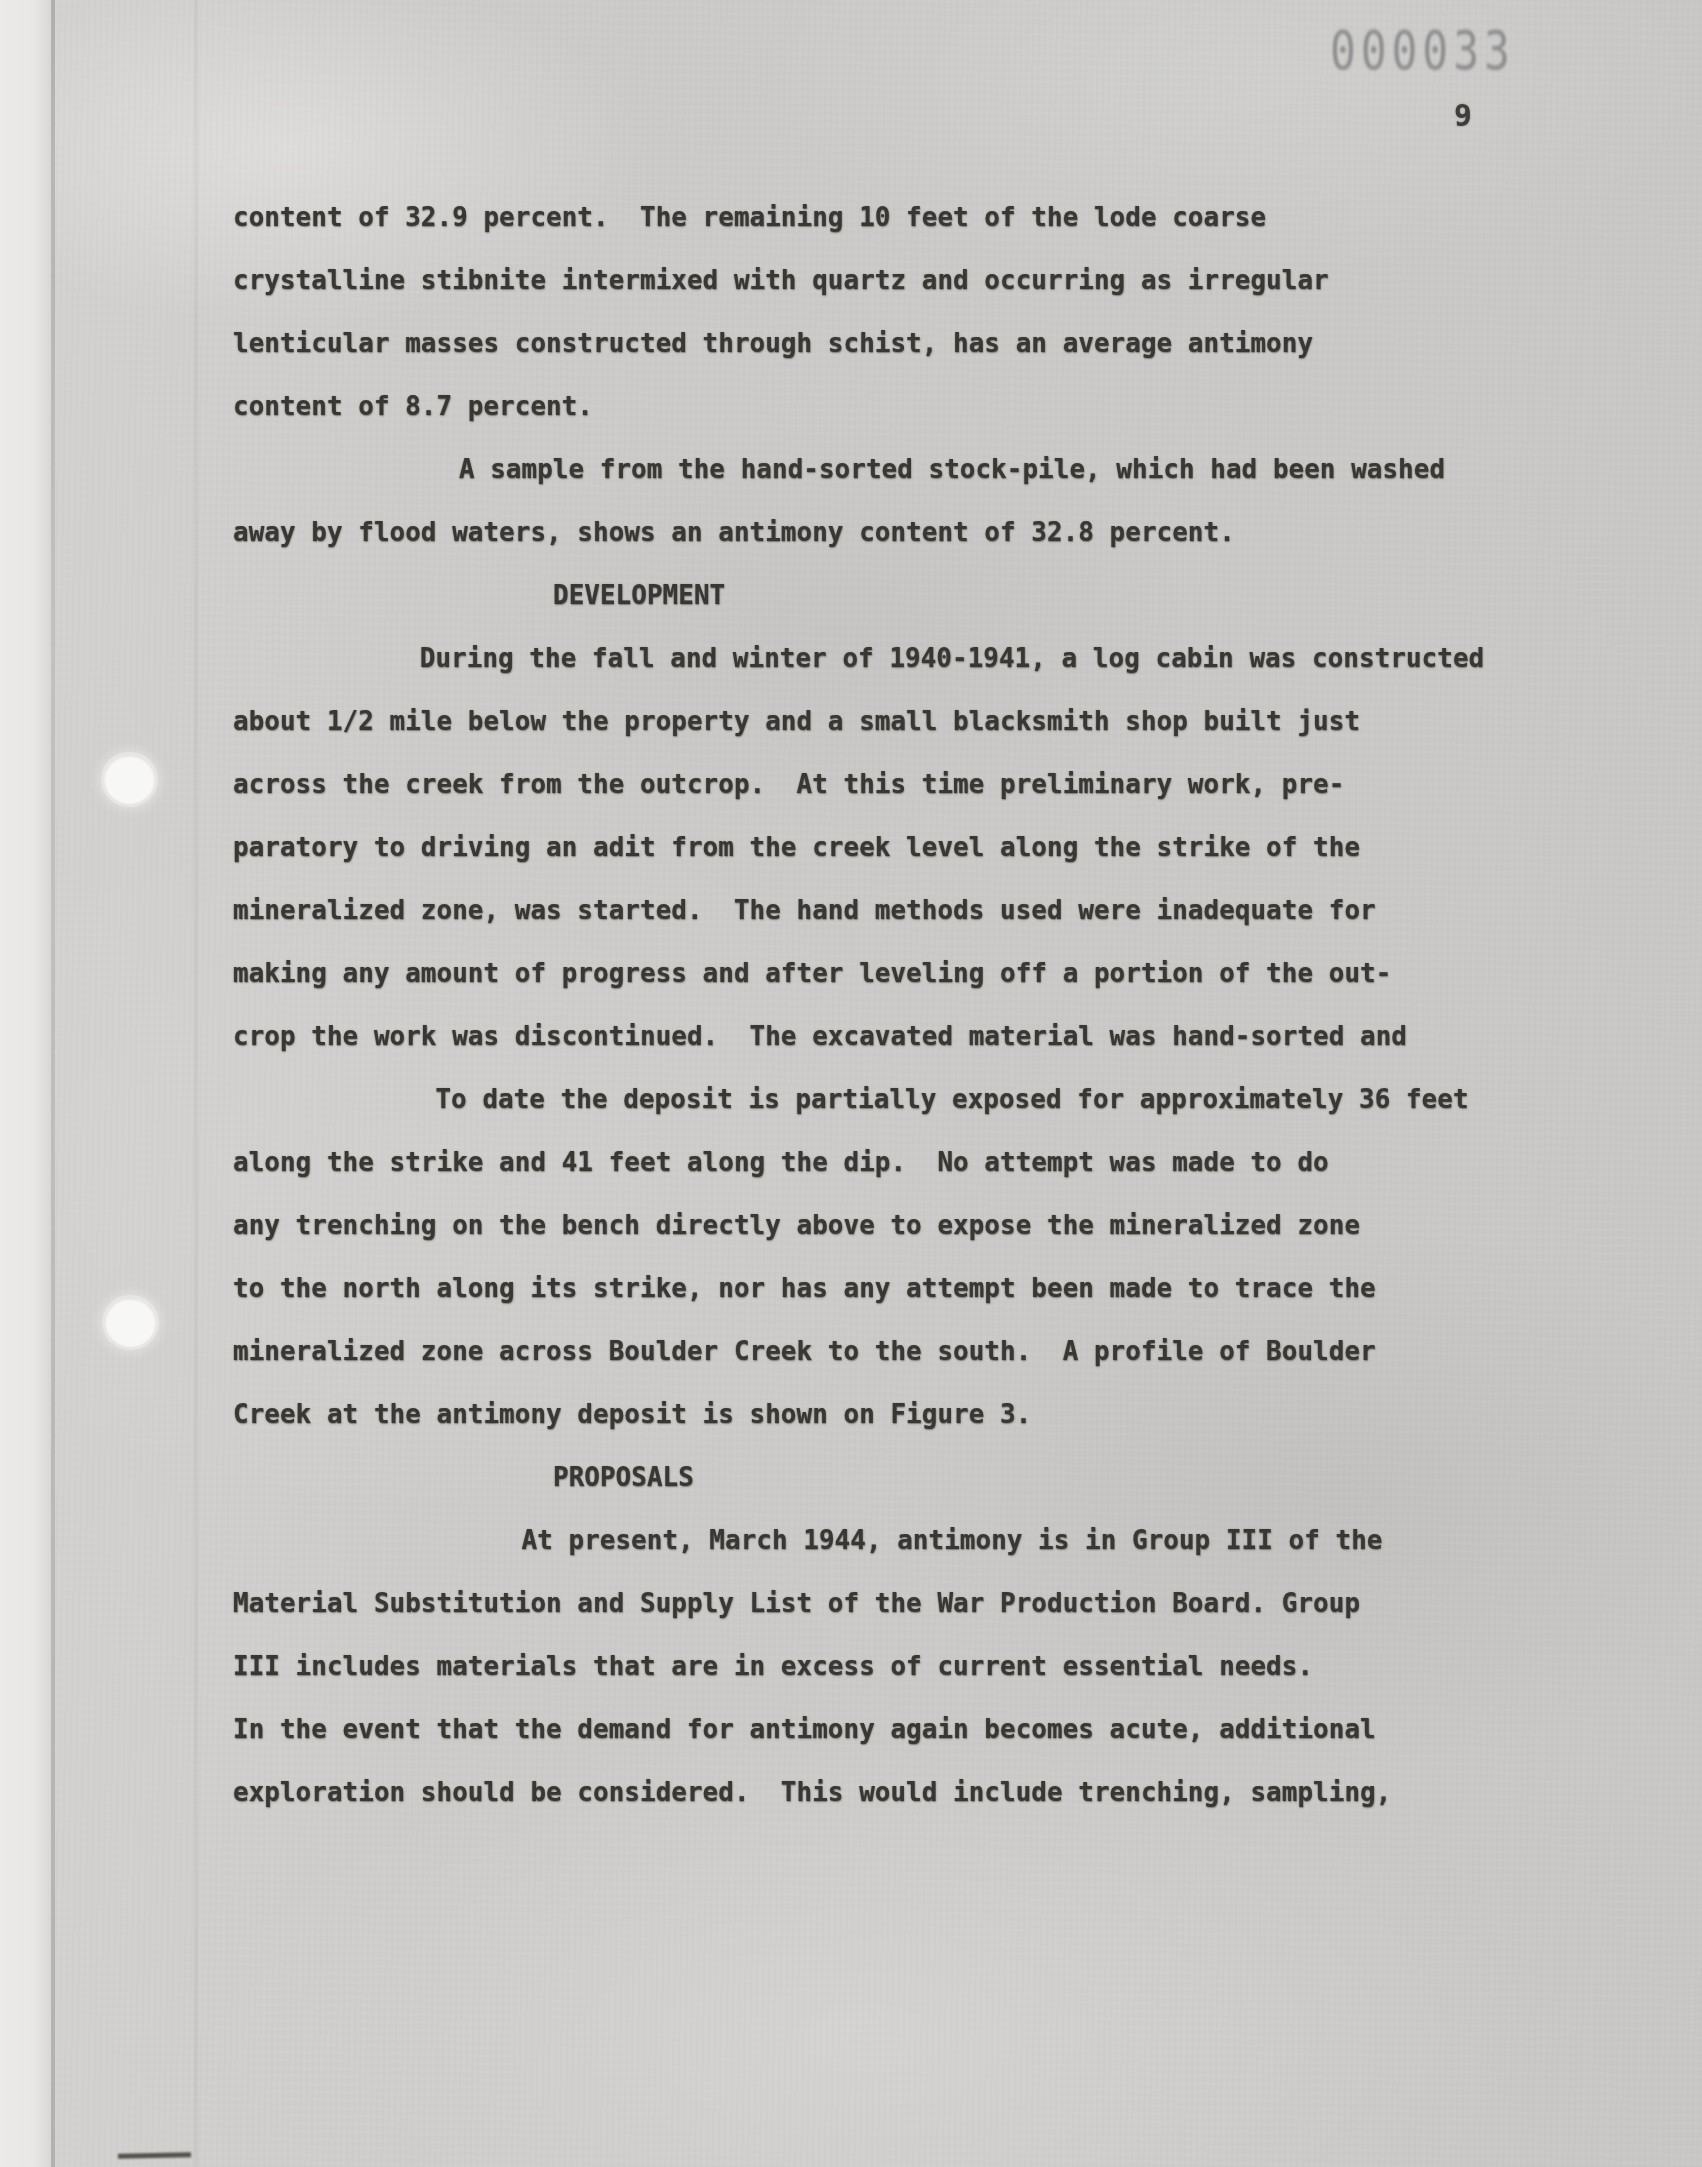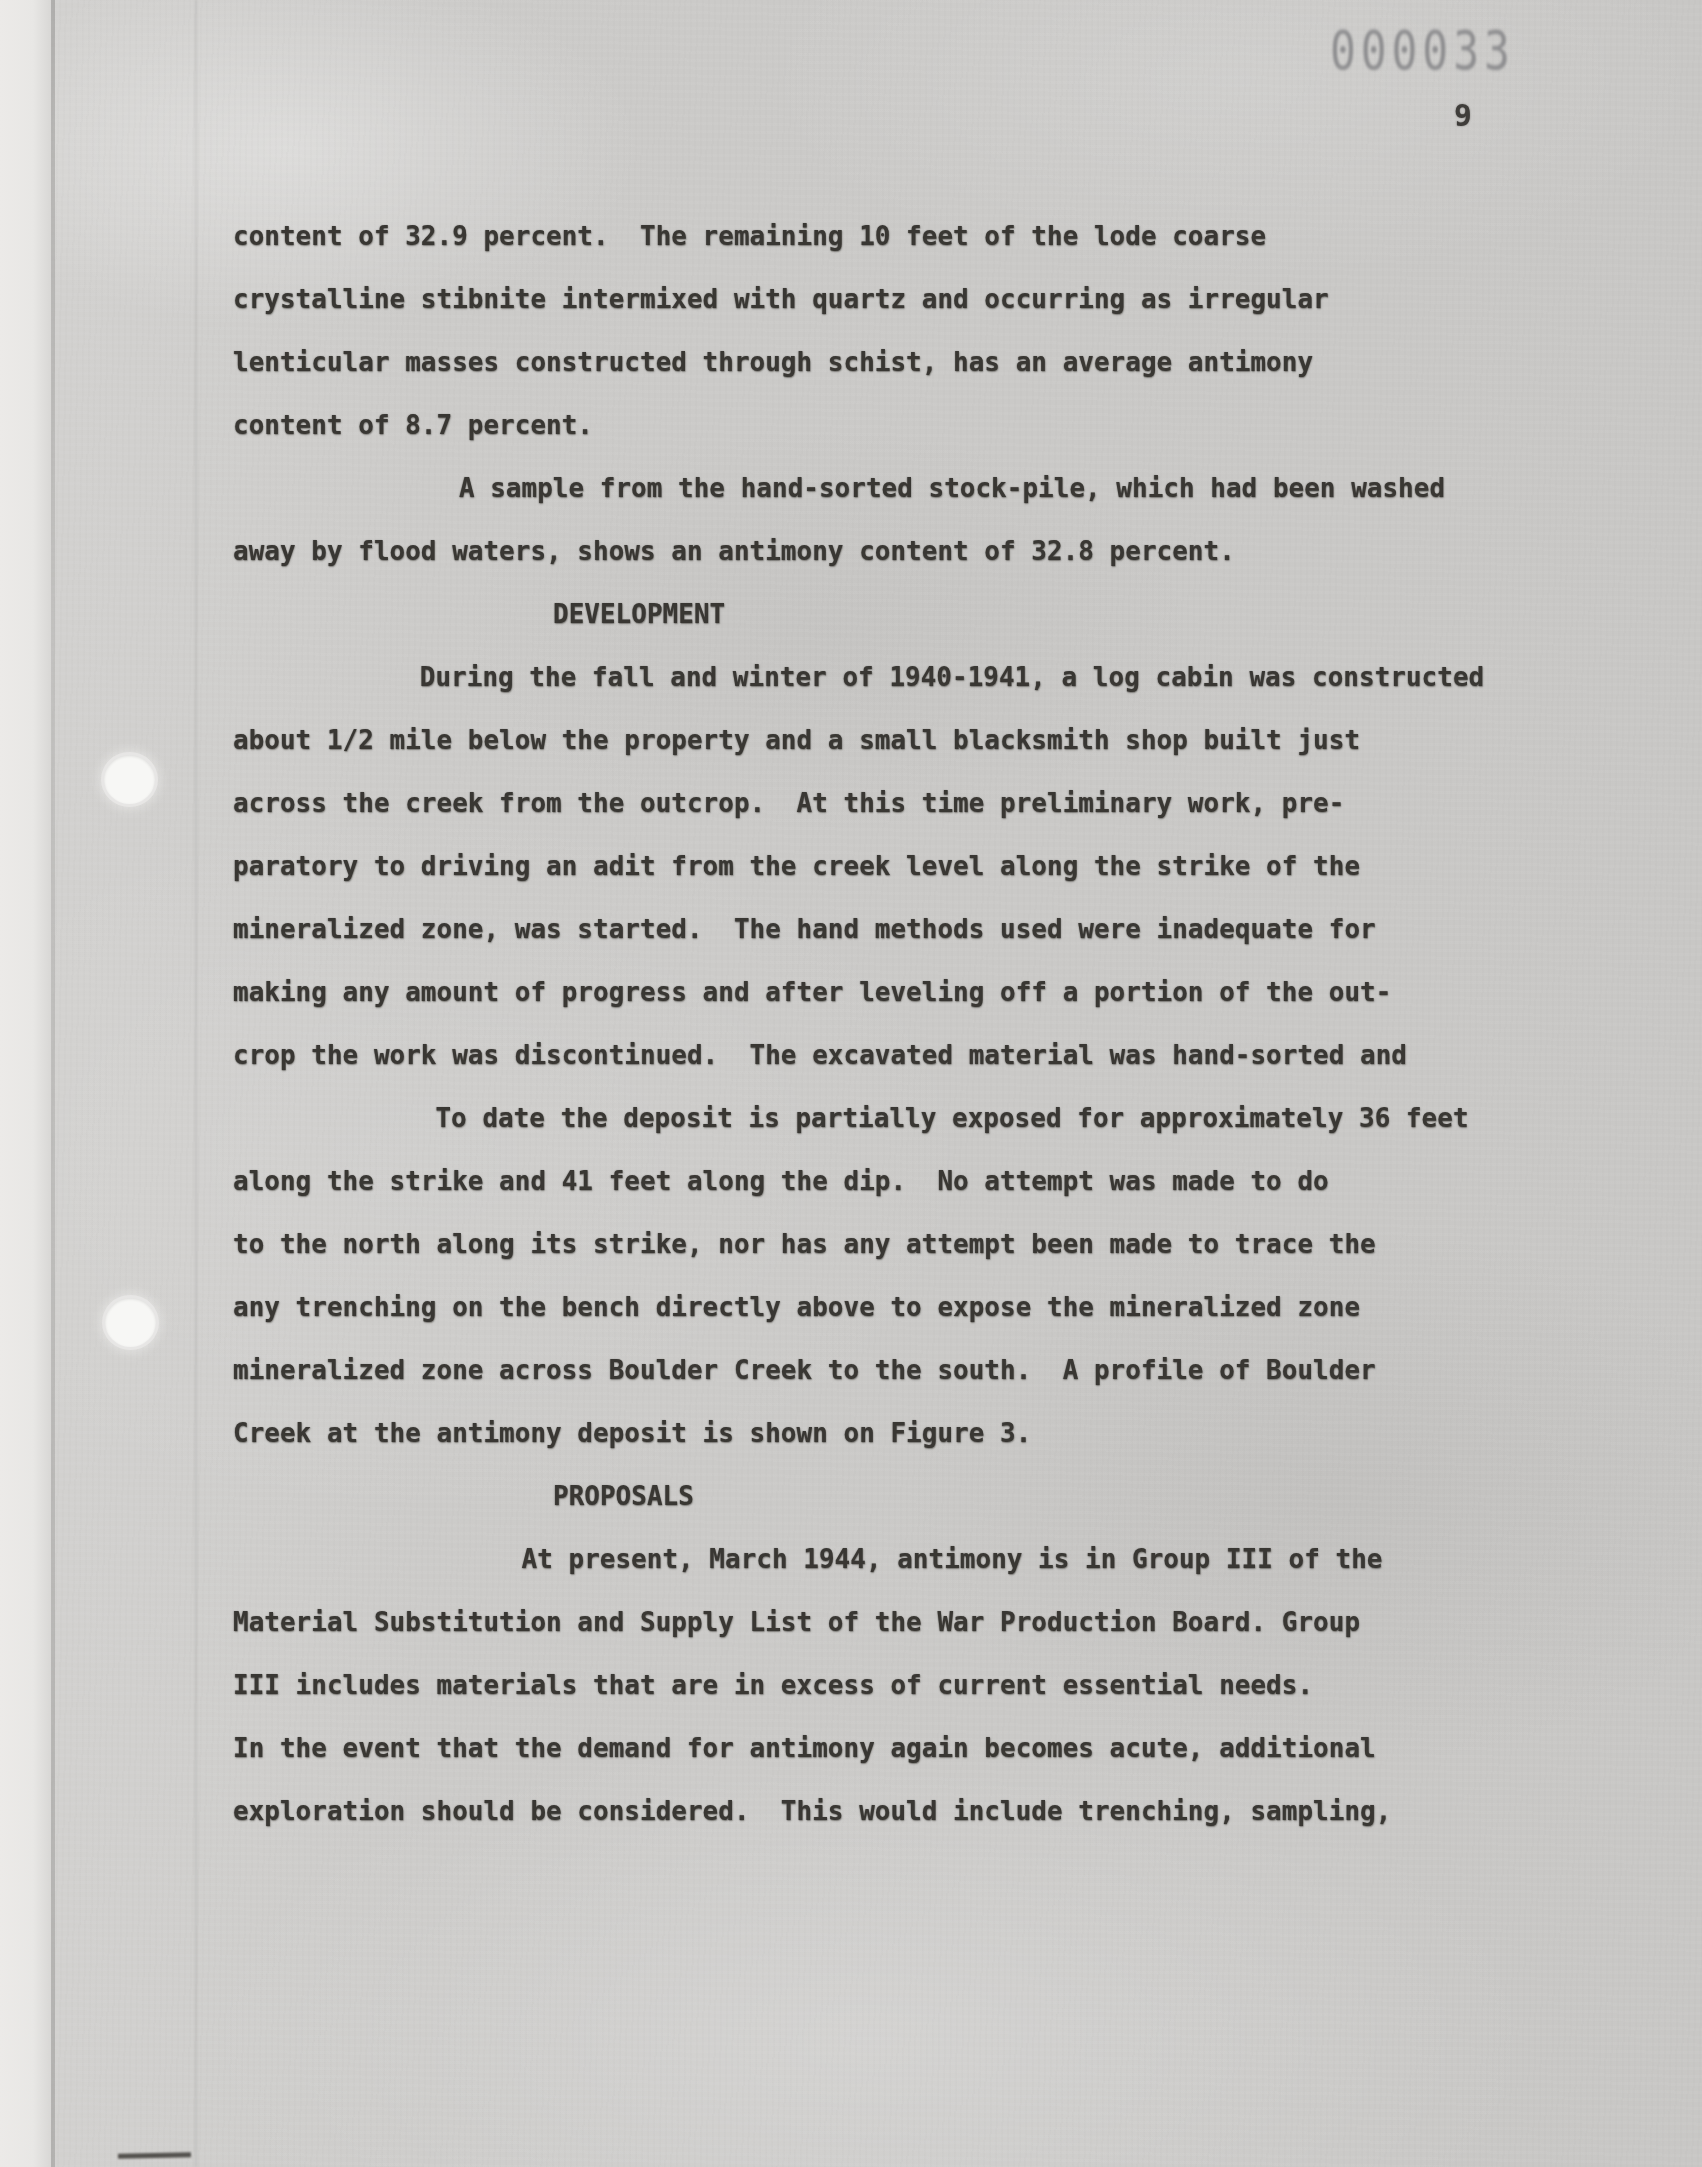--- a/index.html
+++ b/index.html
@@ -38,21 +38,21 @@
     font-size:43px;letter-spacing:4.9px;color:#8e8e90;
     filter:blur(1.1px);transform:scaleY(1.22);transform-origin:left top;
   }
   .pagenum{
     position:absolute;left:1454px;top:99px;
     font-size:29.6px;font-weight:bold;color:#3f3d3a;
     filter:blur(0.5px);text-shadow:0 0 2px rgba(60,58,55,.6);
   }
 
   .text-layer{
-    position:absolute;left:233px;top:205px;width:1320px;
+    position:absolute;left:233px;top:186px;width:1320px;
     font-size:26px;font-weight:bold;line-height:63px;color:#393733;
     filter:blur(0.3px);
     text-shadow:0.4px 0.6px 1.6px rgba(55,52,48,.55), -0.4px -0.2px 1.2px rgba(55,52,48,.35);
   }
   .line{white-space:pre;height:63px;}
   .line.indent{padding-left:118px;text-align:center;}
   .line.heading{padding-left:320px;}
 
   .hole{
     position:absolute;width:51px;height:49px;border-radius:50%;
@@ -95,22 +95,22 @@
     <div class="line indent">During the fall and winter of 1940-1941, a log cabin was constructed</div>
     <div class="line">about 1/2 mile below the property and a small blacksmith shop built just</div>
     <div class="line">across the creek from the outcrop.  At this time preliminary work, pre-</div>
     <div class="line">paratory to driving an adit from the creek level along the strike of the</div>
     <div class="line">mineralized zone, was started.  The hand methods used were inadequate for</div>
     <div class="line">making any amount of progress and after leveling off a portion of the out-</div>
     <div class="line">crop the work was discontinued.  The excavated material was hand-sorted and</div>
 
     <div class="line indent">To date the deposit is partially exposed for approximately 36 feet</div>
     <div class="line">along the strike and 41 feet along the dip.  No attempt was made to do</div>
+    <div class="line">any trenching on the bench directly above to expose the mineralized zone</div>
     <div class="line">to the north along its strike, nor has any attempt been made to trace the</div>
-    <div class="line">any trenching on the bench directly above to expose the mineralized zone</div>
     <div class="line">mineralized zone across Boulder Creek to the south.  A profile of Boulder</div>
     <div class="line">Creek at the antimony deposit is shown on Figure 3.</div>
 
     <div class="line heading">PROPOSALS</div>
 
     <div class="line indent">At present, March 1944, antimony is in Group III of the</div>
     <div class="line">Material Substitution and Supply List of the War Production Board. Group</div>
     <div class="line">III includes materials that are in excess of current essential needs.</div>
     <div class="line">In the event that the demand for antimony again becomes acute, additional</div>
     <div class="line">exploration should be considered.  This would include trenching, sampling,</div>

